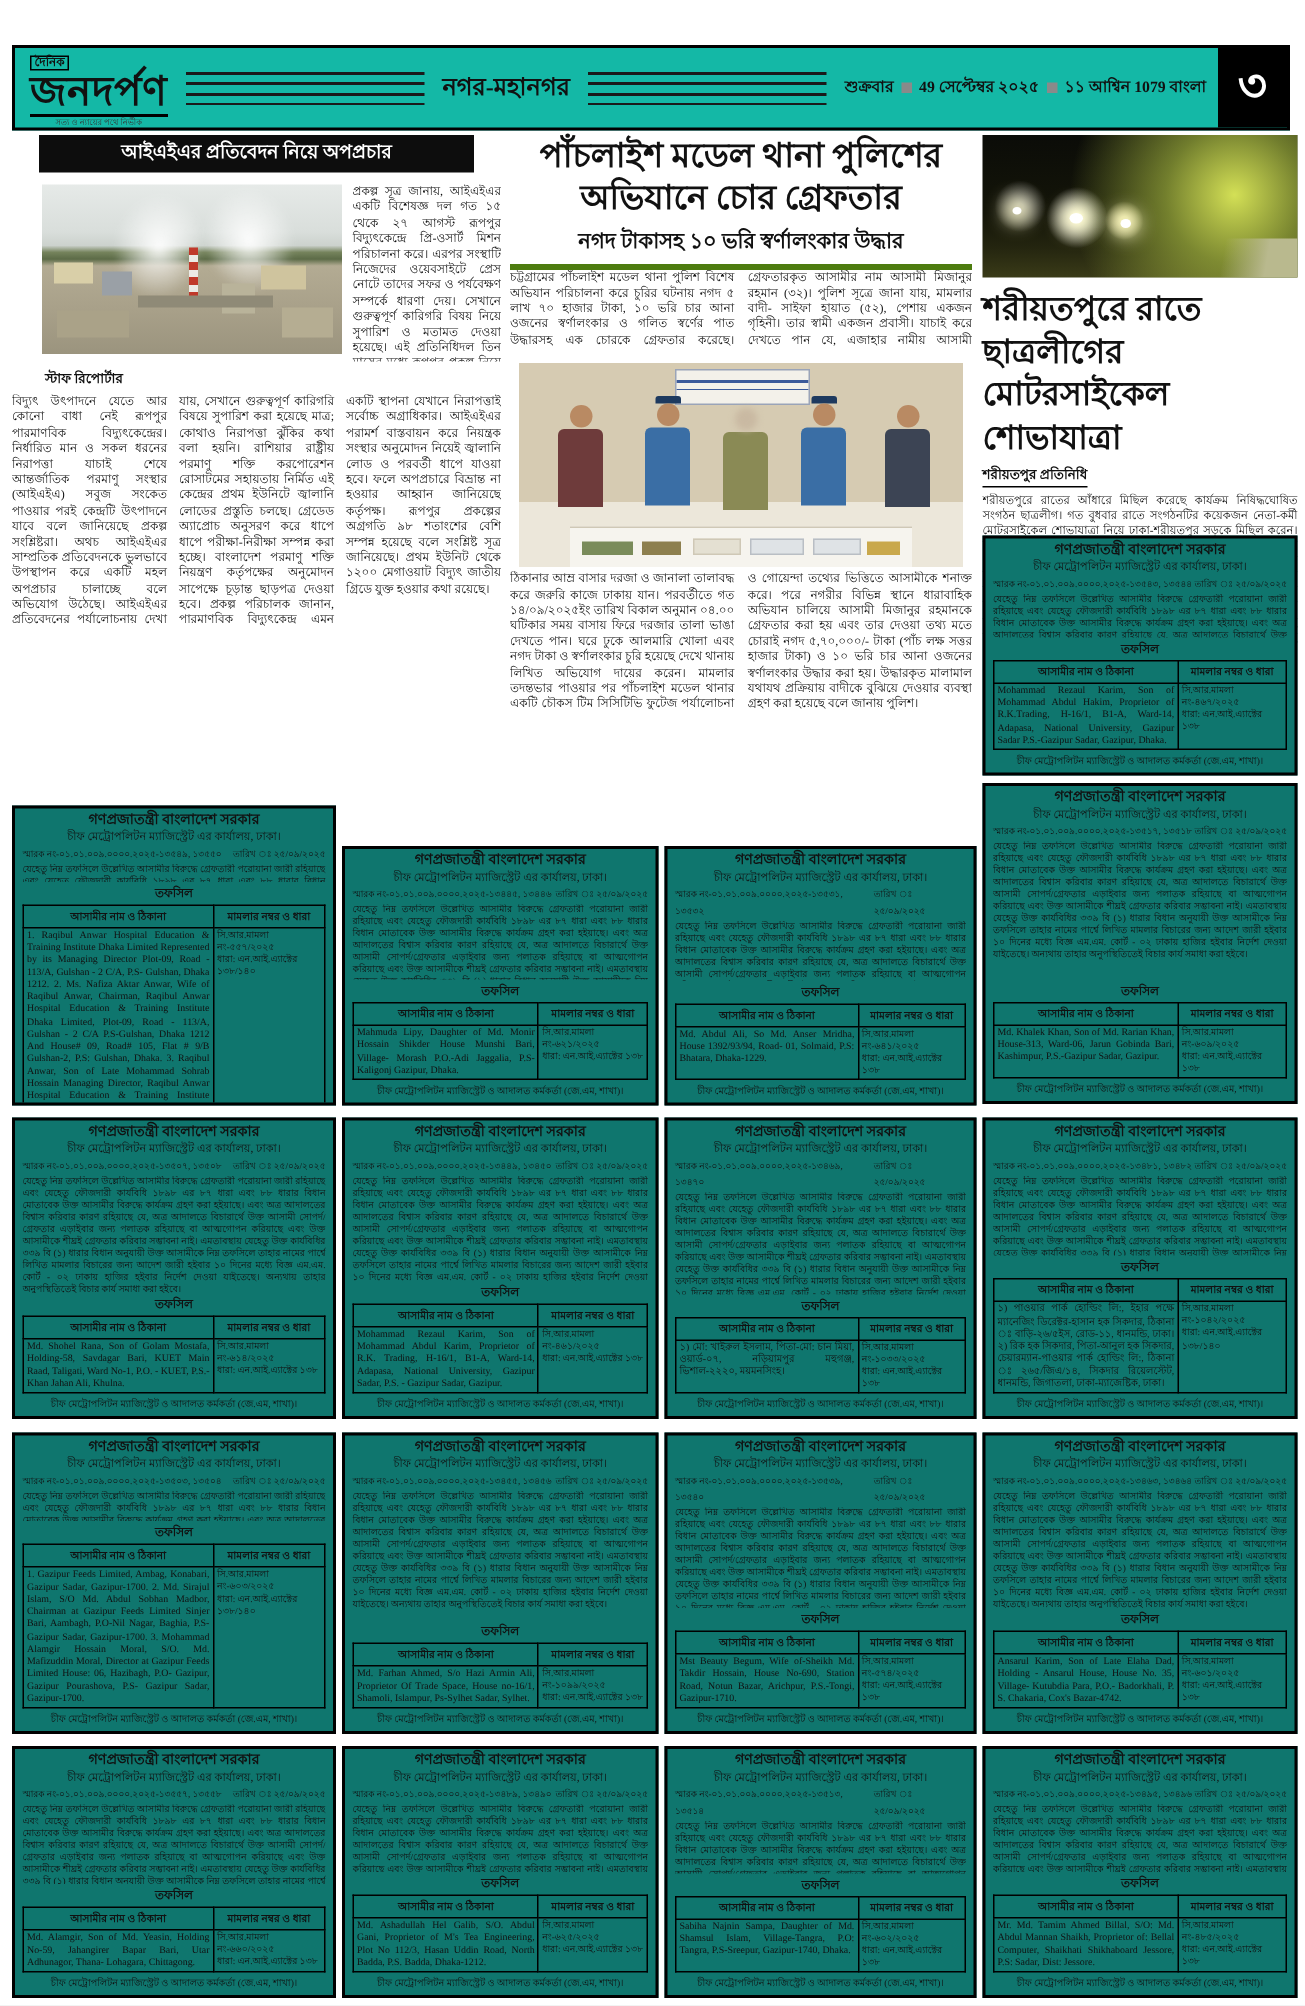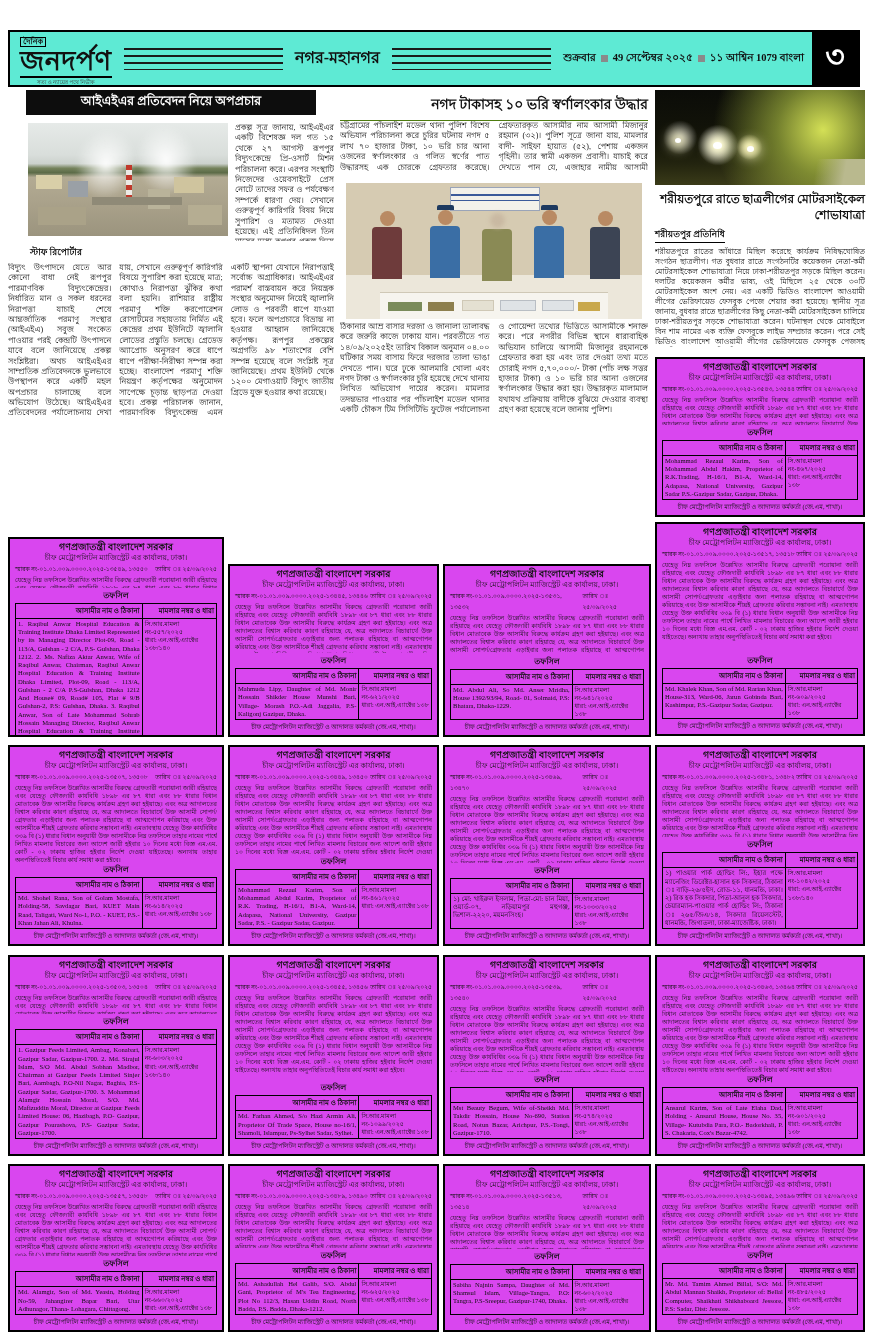--- a/index.html
+++ b/index.html
@@ -1,21 +1,21 @@
 <!DOCTYPE html>
 <html><head>
 <meta charset="utf-8">
 <style>
   html,body{margin:0;padding:0;background:#e9e9e9;}
   .page{position:relative;width:870px;height:1337px;background:#ffffff;margin:0 auto;
         font-family:"Liberation Serif","DejaVu Serif",serif;color:#111;overflow:hidden;}
 
   
   .masthead{position:absolute;left:8px;top:30px;width:852px;height:57px;border:2px solid #000;
-            display:flex;align-items:center;box-sizing:border-box;background:#5eead4;}
+            display:flex;align-items:center;box-sizing:border-box;background:#14b8a6;}
   .brand-box{margin-left:10px;line-height:1;white-space:nowrap;}
   .brand-pre{font-size:8px;font-weight:bold;border:1px solid #000;display:inline-block;padding:0 2px;margin-bottom:1px;}
   .brand{font-size:27px;font-weight:bold;letter-spacing:.5px;border-bottom:2px solid #000;padding-bottom:1px;}
   .brand-tag{font-size:5.5px;color:#333;margin-top:2px;text-align:center;}
   .rules{flex:1;height:22px;margin:0 12px;
          background:repeating-linear-gradient(to bottom,#1a1a1a 0 2px,transparent 2px 7px);}
   .section-title{font-size:16px;font-weight:bold;white-space:nowrap;}
   .dateline{font-size:10.5px;font-weight:bold;white-space:nowrap;display:flex;align-items:center;gap:5px;margin-right:8px;}
   .sq{width:7px;height:7px;background:#8a8a8a;display:inline-block;}
   .page-badge{width:46px;height:100%;background:#000;color:#fff;display:flex;align-items:center;justify-content:center;
@@ -30,26 +30,26 @@
   .kicker{margin:0 18px;background:#0d0d0d;color:#fff;text-align:center;font-size:12.5px;font-weight:bold;
           padding:2px 0 3px;}
   .headline1{font-size:25px;font-weight:bold;text-align:center;line-height:1.28;margin-top:5px;}
   .leftrow{display:flex;gap:7px;margin-top:8px;}
   .introcol{flex:1;font-size:8px;line-height:1.3;text-align:justify;height:118px;overflow:hidden;}
   .byline{font-weight:bold;font-size:9px;margin:4px 0 3px 22px;}
   .bodycols3{column-count:3;column-gap:8px;font-size:8px;line-height:1.3;text-align:justify;
              height:222px;overflow:hidden;margin-top:2px;}
 
   .headline2{font-size:22.5px;font-weight:bold;text-align:center;line-height:1.25;}
-  .subhead{font-size:14px;font-weight:bold;text-align:right;margin-top:3px;border-bottom:1px solid #4d7c0f;padding-bottom:3px;}
+  .subhead{font-size:14px;font-weight:bold;text-align:center;margin-top:3px;border-bottom:4px solid #4d7c0f;padding-bottom:3px;}
   .byline2{font-weight:bold;font-size:9px;margin:3px 0 2px;display:inline-block;border-bottom:1px solid #000;}
   .bodycols2a{column-count:2;column-gap:9px;font-size:8px;line-height:1.3;text-align:justify;height:58px;overflow:hidden;}
   .bodycols2b{column-count:2;column-gap:9px;font-size:8px;line-height:1.3;text-align:justify;height:146px;overflow:hidden;margin-top:3px;}
 
-  .headline3{font-size:12px;font-weight:bold;text-align:right;line-height:1.3;margin-top:7px;}
+  .headline3{font-size:22px;font-weight:bold;text-align:left;line-height:1.3;margin-top:7px;}
   .body-right{font-size:7.6px;line-height:1.32;text-align:justify;height:100px;overflow:hidden;margin-top:2px;}
 
   
   .photo-rooppur{position:relative;width:200px;height:113px;margin-left:20px;overflow:hidden;flex:0 0 auto;
     background:linear-gradient(180deg,#e6eae8 0%,#d9dedb 28%,#ccd2cd 36%,#75835c 40%,#5c6b47 44%,#b3ab93 48%,#a8a089 74%,#9b947e 100%);}
   .bld{position:absolute;}
   .chimney{position:absolute;left:98px;top:42px;width:6px;height:38px;
     background:repeating-linear-gradient(180deg,#c0392b 0 5px,#eceae6 5px 10px);}
   .steam{position:absolute;width:60px;height:70px;border-radius:50%;
     background:radial-gradient(closest-side,rgba(255,255,255,.96),rgba(255,255,255,0));filter:blur(2px);}
@@ -82,30 +82,30 @@
     radial-gradient(circle at 80% 42%,rgba(222,235,90,.95) 0,rgba(180,200,70,.6) 26%,rgba(60,70,25,0) 62%),
     radial-gradient(circle at 30% 58%,rgba(255,255,240,.95) 0 2%,rgba(255,255,240,0) 13%),
     radial-gradient(circle at 45% 60%,rgba(255,240,200,.9) 0 2%,rgba(255,240,200,0) 10%),
     radial-gradient(circle at 12% 50%,rgba(255,255,255,.55) 0 1%,rgba(255,255,255,0) 9%),
     linear-gradient(180deg,#0b0c08 0%,#141509 55%,#23240f 78%,#3a3b18 100%);}
   .glow{position:absolute;width:9px;height:7px;border-radius:50%;background:#fff;
         box-shadow:0 0 12px 6px rgba(255,250,200,.85);}
   .road{position:absolute;right:0;bottom:0;width:70px;height:26px;background:linear-gradient(100deg,transparent 30%,#b9b98e 70%);}
 
   
-  .notice{position:absolute;border:2px solid #000;box-sizing:border-box;background:#d946ef;padding:3px 5px 2px;
+  .notice{position:absolute;border:2px solid #000;box-sizing:border-box;background:#0f766e;padding:3px 5px 2px;
           display:flex;flex-direction:column;overflow:hidden;}
   .n-govt{font-size:9.5px;font-weight:bold;text-align:center;line-height:1.15;}
   .n-office{font-size:7.5px;text-align:center;line-height:1.2;}
   .n-meta{display:flex;justify-content:space-between;font-size:6px;margin-top:2px;}
   .n-body{font-size:6.2px;line-height:1.3;text-align:justify;margin-top:1px;flex:1 1 auto;min-height:12px;overflow:hidden;}
   .n-tafsil{font-size:8px;font-weight:bold;text-align:center;margin:1px 0;}
   .n-table{width:100%;border-collapse:collapse;flex:0 0 auto;}
   .n-table th,.n-table td{border:1px solid #000;padding:1px 2px;vertical-align:top;}
-  .n-table th{font-size:7px;text-align:right;}
+  .n-table th{font-size:7px;text-align:center;}
   .n-name{width:63%;font-size:6.6px;line-height:1.25;text-align:justify;}
   .n-case{font-size:6.2px;line-height:1.3;}
   .n-footer{font-size:6.4px;text-align:center;margin-top:2px;flex:0 0 auto;}
 
   .n0{left:655px;top:357px;width:210px;height:160px;}
   .n1{left:655px;top:522px;width:210px;height:214px;}
   .n2{left:8px;top:537px;width:216px;height:200px;}
   .n3{left:228px;top:564px;width:211px;height:173px;}
   .n4{left:443px;top:564px;width:208px;height:173px;}
   .n5{left:8px;top:745px;width:216px;height:201px;}
@@ -160,20 +160,21 @@
         <div class="bld" style="left:10px;top:84px;width:48px;height:18px;background:#aaa288;"></div>
         <div class="bld" style="left:160px;top:82px;width:34px;height:20px;background:#b5ad92;"></div>
       </div>
       <div class="introcol">প্রকল্প সূত্র জানায়, আইএইএর একটি বিশেষজ্ঞ দল গত ১৫ থেকে ২৭ আগস্ট রূপপুর বিদ্যুৎকেন্দ্রে প্রি-ওসার্ট মিশন পরিচালনা করে। এরপর সংস্থাটি নিজেদের ওয়েবসাইটে প্রেস নোটে তাদের সফর ও পর্যবেক্ষণ সম্পর্কে ধারণা দেয়। সেখানে গুরুত্বপূর্ণ কারিগরি বিষয় নিয়ে সুপারিশ ও মতামত দেওয়া হয়েছে। এই প্রতিনিধিদল তিন মাসের মধ্যে রূপপুর প্রকল্প নিয়ে পর্যবেক্ষণের চূড়ান্ত প্রতিবেদন প্রকাশ করবে। প্রতিবেদনে উত্থাপন করা সুপারিশ ও পরামর্শ যথাযথভাবে বাস্তবায়নের পর এবং নিয়ন্ত্রক কর্তৃপক্ষের অনুমোদন সাপেক্ষে জ্বালানি লোড করা সম্ভব হবে।</div>
     </div>
     <div class="byline">স্টাফ রিপোর্টার</div>
     <div class="bodycols3">বিদ্যুৎ উৎপাদনে যেতে আর কোনো বাধা নেই রূপপুর পারমাণবিক বিদ্যুৎকেন্দ্রের। নির্ধারিত মান ও সকল ধরনের নিরাপত্তা যাচাই শেষে আন্তর্জাতিক পরমাণু সংস্থার (আইএইএ) সবুজ সংকেত পাওয়ার পরই কেন্দ্রটি উৎপাদনে যাবে বলে জানিয়েছে প্রকল্প সংশ্লিষ্টরা। অথচ আইএইএর সাম্প্রতিক প্রতিবেদনকে ভুলভাবে উপস্থাপন করে একটি মহল অপপ্রচার চালাচ্ছে বলে অভিযোগ উঠেছে। আইএইএর প্রতিবেদনের পর্যালোচনায় দেখা যায়, সেখানে গুরুত্বপূর্ণ কারিগরি বিষয়ে সুপারিশ করা হয়েছে মাত্র; কোথাও নিরাপত্তা ঝুঁকির কথা বলা হয়নি। রাশিয়ার রাষ্ট্রীয় পরমাণু শক্তি করপোরেশন রোসাটমের সহায়তায় নির্মিত এই কেন্দ্রের প্রথম ইউনিটে জ্বালানি লোডের প্রস্তুতি চলছে। গ্রেডেড অ্যাপ্রোচ অনুসরণ করে ধাপে ধাপে পরীক্ষা-নিরীক্ষা সম্পন্ন করা হচ্ছে। বাংলাদেশ পরমাণু শক্তি নিয়ন্ত্রণ কর্তৃপক্ষের অনুমোদন সাপেক্ষে চূড়ান্ত ছাড়পত্র দেওয়া হবে। প্রকল্প পরিচালক জানান, পারমাণবিক বিদ্যুৎকেন্দ্র এমন একটি স্থাপনা যেখানে নিরাপত্তাই সর্বোচ্চ অগ্রাধিকার। আইএইএর পরামর্শ বাস্তবায়ন করে নিয়ন্ত্রক সংস্থার অনুমোদন নিয়েই জ্বালানি লোড ও পরবর্তী ধাপে যাওয়া হবে। ফলে অপপ্রচারে বিভ্রান্ত না হওয়ার আহ্বান জানিয়েছে কর্তৃপক্ষ। রূপপুর প্রকল্পের অগ্রগতি ৯৮ শতাংশের বেশি সম্পন্ন হয়েছে বলে সংশ্লিষ্ট সূত্র জানিয়েছে। প্রথম ইউনিট থেকে ১২০০ মেগাওয়াট বিদ্যুৎ জাতীয় গ্রিডে যুক্ত হওয়ার কথা রয়েছে।</div>
   </div>
 
   <div class="article article-middle">
+    <div class="headline2">পাঁচলাইশ মডেল থানা পুলিশের অভিযানে চোর গ্রেফতার</div>
     <div class="subhead">নগদ টাকাসহ ১০ ভরি স্বর্ণালংকার উদ্ধার</div>
     <div class="bodycols2a">চট্টগ্রামের পাঁচলাইশ মডেল থানা পুলিশ বিশেষ অভিযান পরিচালনা করে চুরির ঘটনায় নগদ ৫ লাখ ৭০ হাজার টাকা, ১০ ভরি চার আনা ওজনের স্বর্ণালংকার ও গলিত স্বর্ণের পাত উদ্ধারসহ এক চোরকে গ্রেফতার করেছে। গ্রেফতারকৃত আসামীর নাম আসামী মিজানুর রহমান (৩২)। পুলিশ সূত্রে জানা যায়, মামলার বাদী- সাইফা হায়াত (৫২), পেশায় একজন গৃহিনী। তার স্বামী একজন প্রবাসী। যাচাই করে দেখতে পান যে, এজাহার নামীয় আসামী মিজানুর রহমান (৩২) ইং ১২/০৯/২০২৫ তারিখ সকাল ০৭.৪৫ ঘটিকার সময় বাদীর বাসায় প্রবেশ করেন।</div>
     <div class="photo-police">
       <div class="banner"></div>
       <div class="person" style="left:26px;top:28px;">
         <div class="head"></div>
           <div class="torso t-maroon"></div>
       </div>
       <div class="person" style="left:84px;top:22px;">
         <div class="cap"></div>

